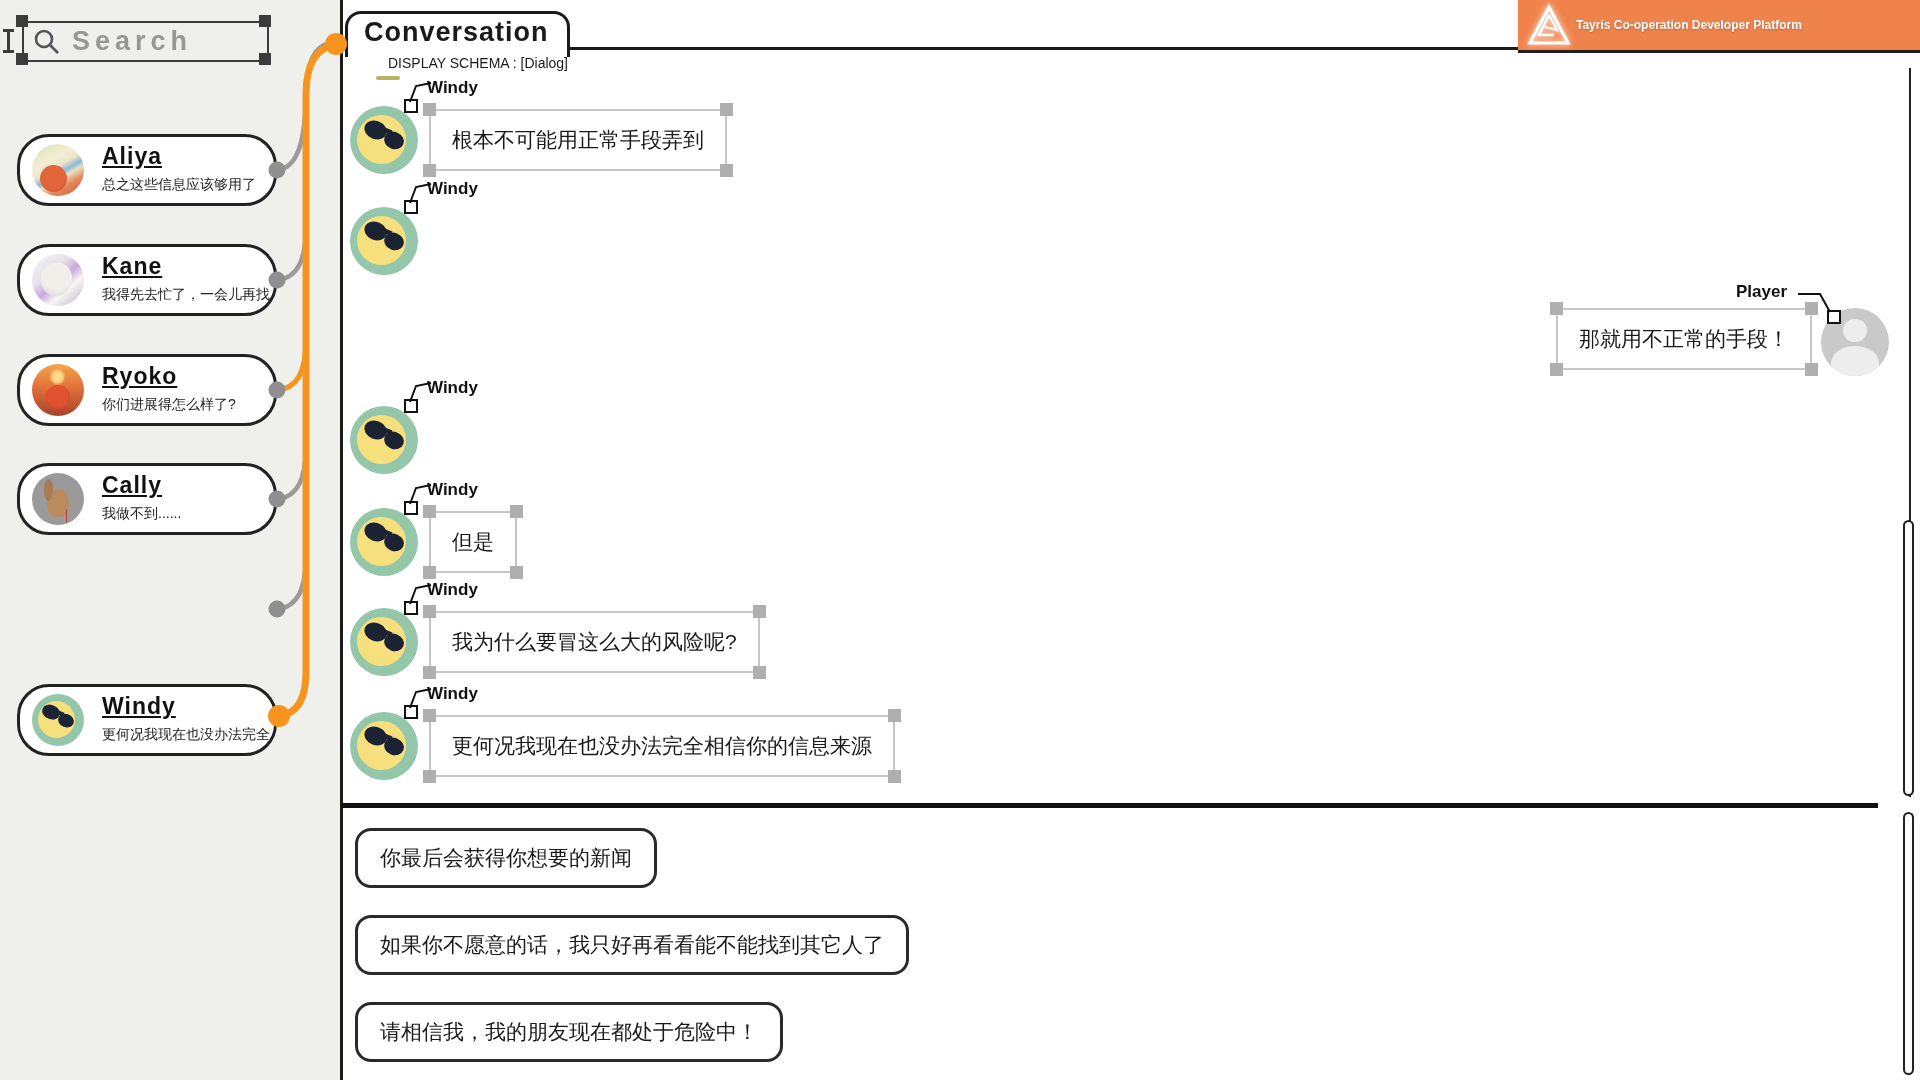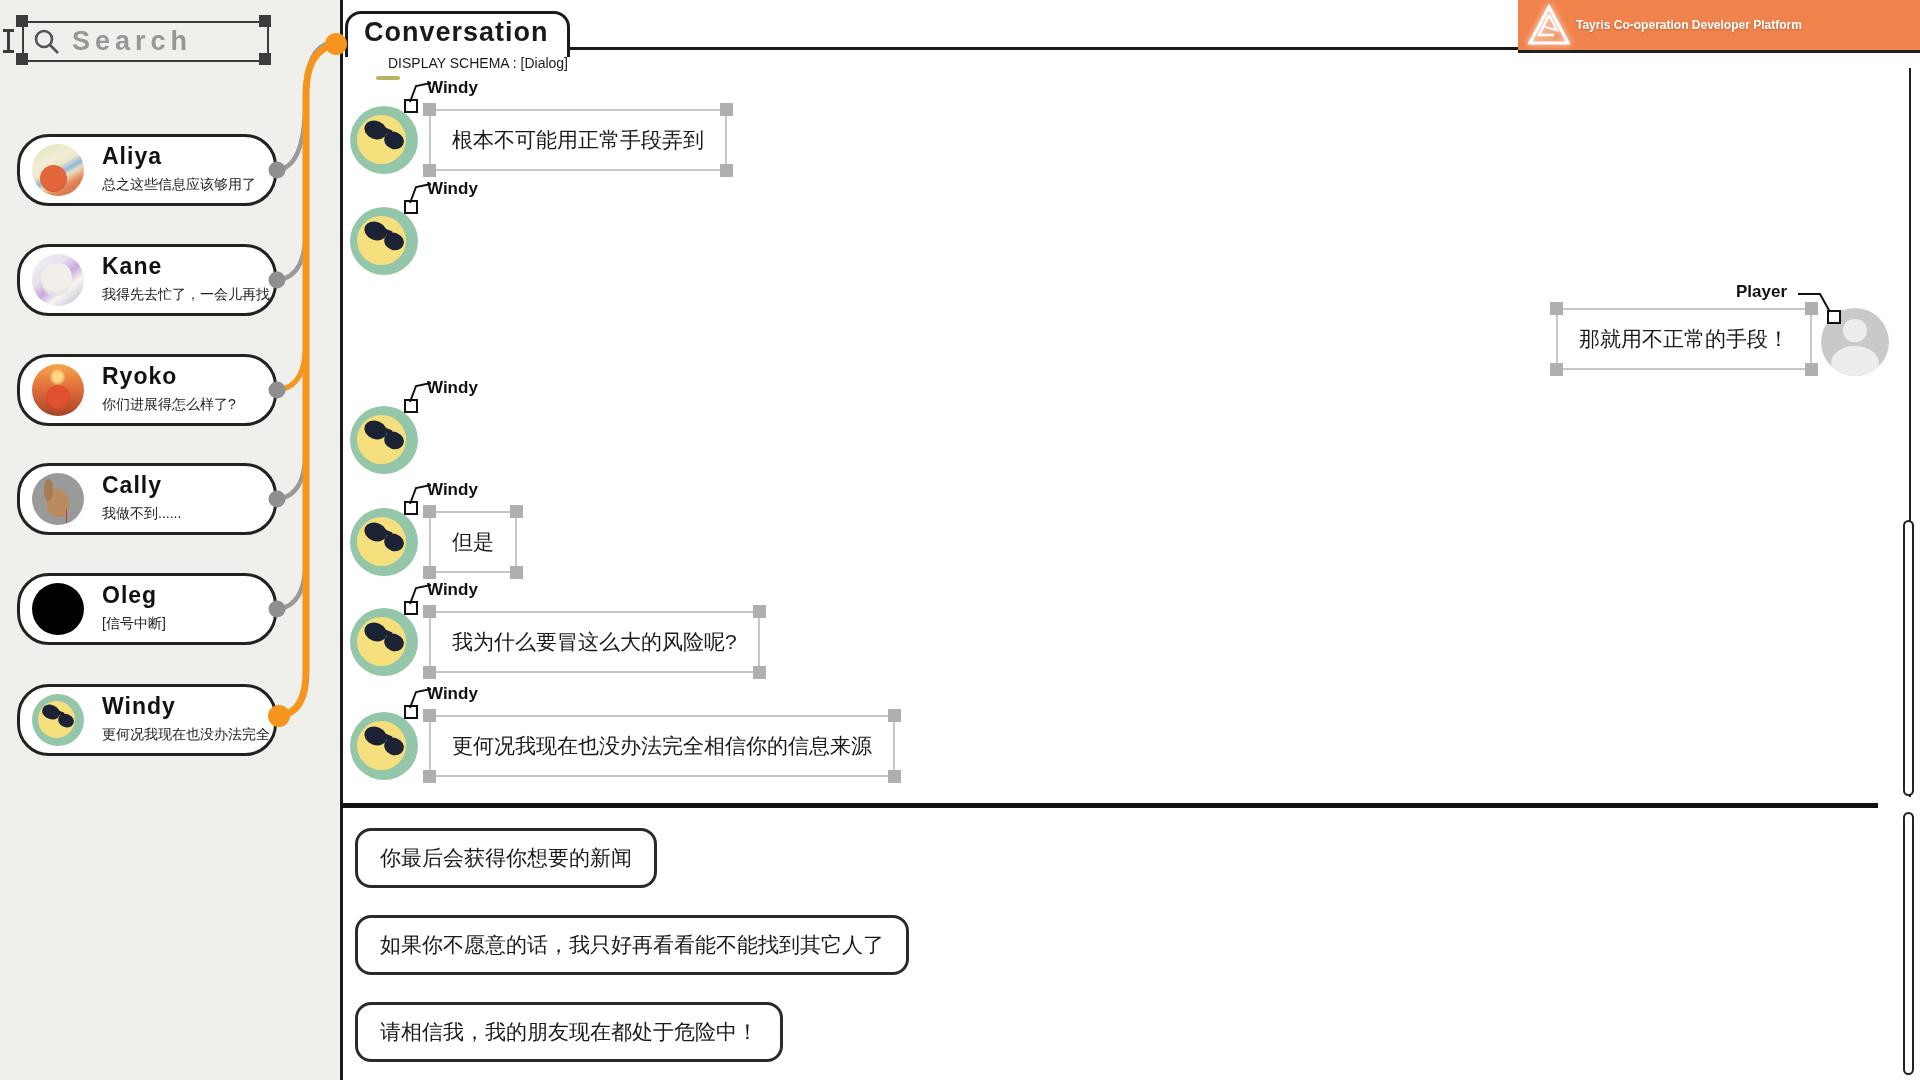--- a/index.html
+++ b/index.html
@@ -15,21 +15,21 @@
     border:2px solid #3c3c3c;border-radius:6px;display:flex;align-items:center;}
   .searchbox .mag{margin-left:8px;}
   .search-text{font-size:27px;font-weight:bold;color:#979795;letter-spacing:5px;margin-left:10px;}
   .sq{position:absolute;width:12px;height:12px;background:#3c3c3c;}
   .ibeam{position:absolute;left:3px;top:29px;width:12px;height:24px;}
   .ibeam:before{content:"";position:absolute;left:4px;top:0;width:3px;height:24px;background:#3c3c3c;}
   .ibeam:after{content:"";position:absolute;left:0;top:0;width:11px;height:3px;background:#3c3c3c;box-shadow:0 21px 0 #3c3c3c;}
   .card{position:absolute;left:17px;width:260px;height:72px;background:#fff;
     border:3px solid #222;border-radius:32px;box-sizing:border-box;}
   .card .av{position:absolute;left:12px;top:7px;width:52px;height:52px;border-radius:50%;overflow:hidden;}
-  .card .nm{position:absolute;left:82px;top:6px;font-size:23px;font-weight:bold;letter-spacing:1px;color:#111;}
+  .card .nm{position:absolute;left:82px;top:6px;font-size:23px;font-weight:bold;letter-spacing:1px;color:#111;text-decoration:underline;}
   .card .pv{position:absolute;left:82px;top:39px;font-size:14px;color:#222;white-space:nowrap;overflow:hidden;max-width:168px;}
   
   .avatar{position:relative;border-radius:50%;overflow:hidden;}
   .av-windy{background:#94C7A9;}
   .av-windy .face{position:absolute;left:11%;top:13%;width:72%;height:72%;background:#F6DF7D;border-radius:50%;}
   .av-windy .lens1{position:absolute;left:20%;top:22%;width:34%;height:27%;background:#1A2233;border-radius:48%;transform:rotate(22deg);}
   .av-windy .lens2{position:absolute;left:50%;top:38%;width:30%;height:25%;background:#1A2233;border-radius:48%;transform:rotate(22deg);}
   .av-windy .bridge{position:absolute;left:44%;top:33%;width:18%;height:7%;background:#1A2233;transform:rotate(22deg);}
   .av-aliya{background:linear-gradient(150deg,#D9E4B5 0%,#F2EDD5 32%,#EDE6C9 45%,#8FB8D8 55%,#E8E0C2 62%,#E5875A 75%,#C85C3A 100%);}
   .av-aliya:after{content:"";position:absolute;left:16%;top:40%;width:52%;height:52%;border-radius:50%;
@@ -114,25 +114,20 @@
   <div class="card" style="top:354px;">
     <div class="av avatar av-ryoko"></div>
     <div class="nm">Ryoko</div>
     <div class="pv">你们进展得怎么样了?</div>
   </div>
   <div class="card" style="top:463px;">
     <div class="av avatar av-cally"></div>
     <div class="nm">Cally</div>
     <div class="pv">我做不到......</div>
   </div>
-  <div class="card" style="top:573px;">
-    <div class="av avatar av-oleg"></div>
-    <div class="nm">Oleg</div>
-    <div class="pv">[信号中断]</div>
-  </div>
   <div class="card" style="top:684px;">
     <div class="av avatar av-windy">
       <div class="face"></div>
         <div class="lens1"></div>
         <div class="bridge"></div>
         <div class="lens2"></div>
     </div>
     <div class="nm">Windy</div>
     <div class="pv">更何况我现在也没办法完全...</div>
   </div>

